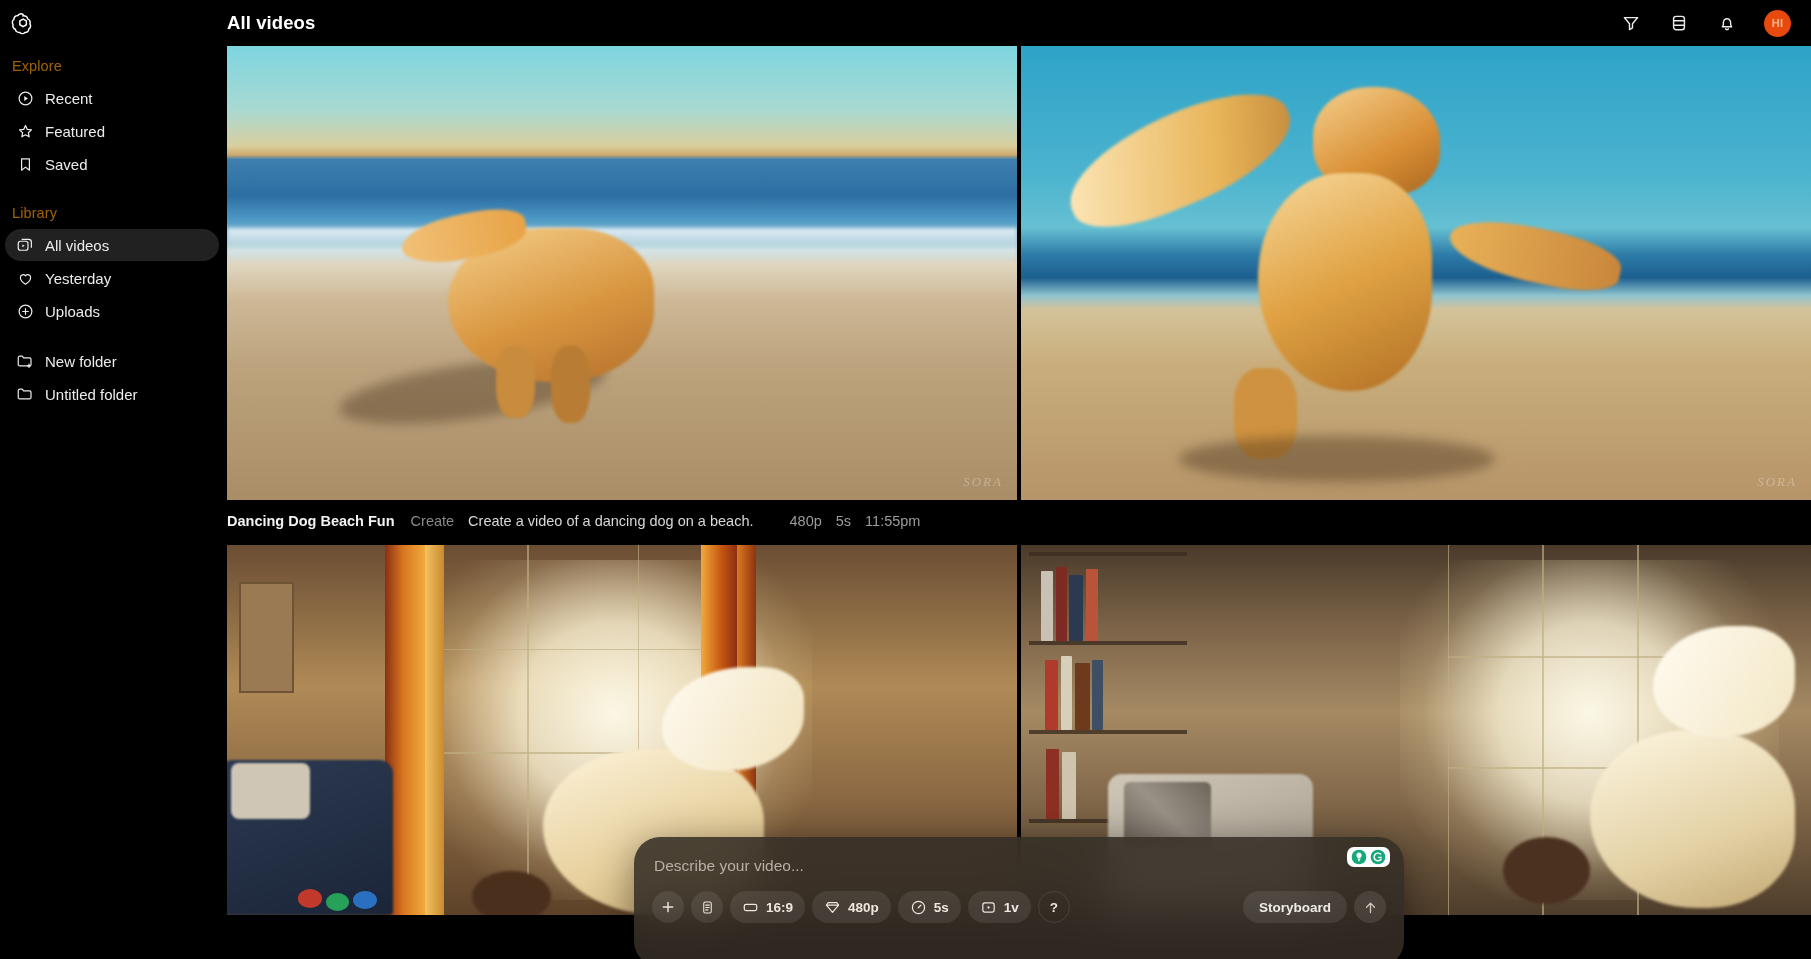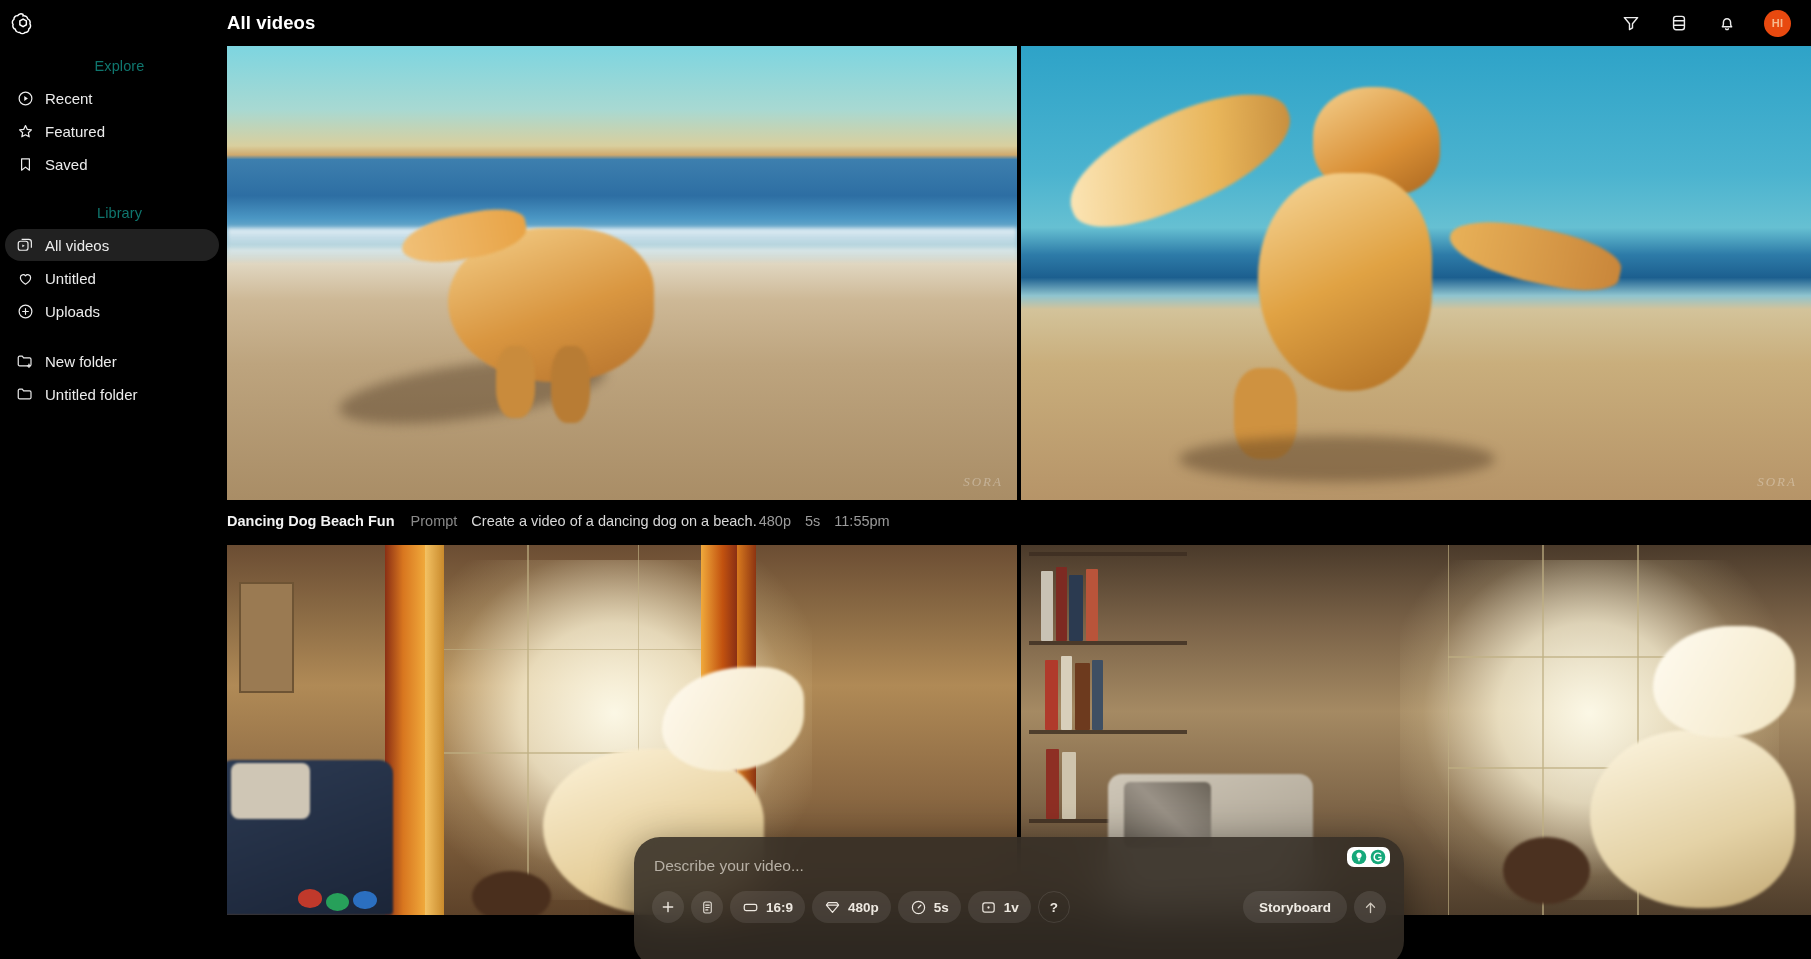--- a/index.html
+++ b/index.html
@@ -20,24 +20,23 @@
     padding:0;
     position:relative;
     z-index:5;
   }
   .logo-wrap {
     height:48px; display:flex; align-items:center;
     padding-left:10px;
   }
   .logo { width:26px; height:26px; display:block; }
   .nav-section-label {
-    font-size:14.5px; color:#0f766e;
+    font-size:14.5px; color:#a16207;
     padding:10px 0 7px 12px;
     letter-spacing:0.1px;
-    text-align:center;
   }
   .nav-item {
     display:flex; align-items:center; gap:11px;
     height:32px; margin:1px 8px 1px 5px;
     padding:0 12px 0 11px;
     border-radius:17px;
     font-size:15px; color:#ececec;
     cursor:pointer;
     white-space:nowrap;
   }
@@ -82,21 +81,21 @@
     flex:1 1 0; height:454px; position:relative; overflow:hidden;
     background:#111;
   }
   .video-cell.vc-row2 { height:370px; }
   .meta-row {
     display:flex; align-items:baseline; gap:0;
     padding:13px 0 16px 0; font-size:14.5px;
   }
   .meta-title { font-weight:bold; color:#f2f2f2; margin-right:16px; }
   .meta-label { color:#8a8a8a; margin-right:14px; }
-  .meta-prompt { color:#d8d8d8; margin-right:2px; }
+  .meta-prompt { color:#d8d8d8; margin-right:36px; }
   .meta-chip { color:#9b9b9b; margin-right:14px; }
 
   
   .scene { position:absolute; inset:0;font-style:italic; }
   .beach1 {
     background:
       linear-gradient(180deg,#7dd5e0 0%, #a8d9d2 14%, #d9cf9e 22%, #cfa96d 24%, #3d7fae 25%, #2d6ea3 33%, #4b97c4 38%, #9fc7d3 44%, #e0d6c0 48%, #cdb896 56%, #bda47e 70%, #a98d66 100%);
   }
   .beach2 {
     background:
@@ -240,21 +239,21 @@
       </span>
       <span>All videos</span>
     </div>
 
     <div class="nav-item">
       <span class="ico">
         <svg width="17" height="17" viewBox="0 0 24 24" fill="none" stroke="#ececec" stroke-width="1.7" stroke-linejoin="round">
           <path d="M12 20s-7.2-4.4-7.2-9.1A4 4 0 0 1 12 8.3a4 4 0 0 1 7.2 2.6C19.2 15.6 12 20 12 20z"></path>
         </svg>
       </span>
-      <span>Untitled</span>
+      <span>Yesterday</span>
     </div>
 
     <div class="nav-item">
       <span class="ico">
         <svg width="17" height="17" viewBox="0 0 24 24" fill="none" stroke="#ececec" stroke-width="1.7" stroke-linecap="round">
           <circle cx="12" cy="12" r="9"></circle>
             <path d="M12 8v8M8 12h8"></path>
         </svg>
       </span>
       <span>Uploads</span>
@@ -337,21 +336,21 @@
             <div class="dog-blob" style="left:54%;top:40%;width:22%;height:12%;background:linear-gradient(90deg,#e8b158,#c9863a);border-radius:50% 45% 40% 55%;transform:rotate(12deg);"></div>
             <div class="dog-blob" style="left:27%;top:71%;width:8%;height:20%;background:#cf9240;border-radius:38%;"></div>
             <div class="shadow-blob" style="left:20%;top:86%;width:40%;height:10%;"></div>
             <div class="wm">SORA</div>
           </div>
         </div>
       </div>
 
       <div class="meta-row">
         <span class="meta-title">Dancing Dog Beach Fun</span>
-        <span class="meta-label">Prompt</span>
+        <span class="meta-label">Create</span>
         <span class="meta-prompt">Create a video of a dancing dog on a beach.</span>
         <span class="meta-chip">480p</span>
         <span class="meta-chip">5s</span>
         <span class="meta-chip">11:55pm</span>
       </div>
 
       <div class="video-row">
 
         <div class="video-cell vc-row2">
           <div class="scene room1">

